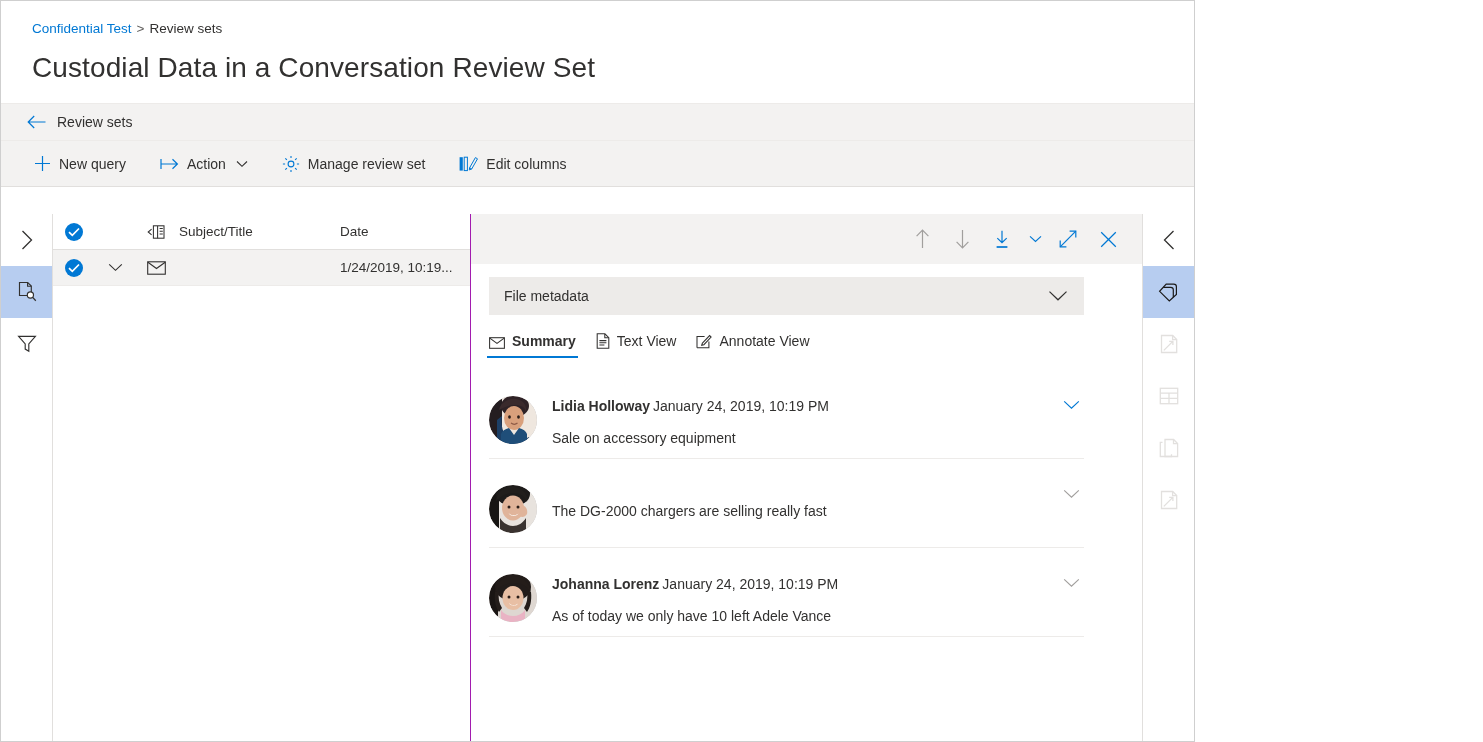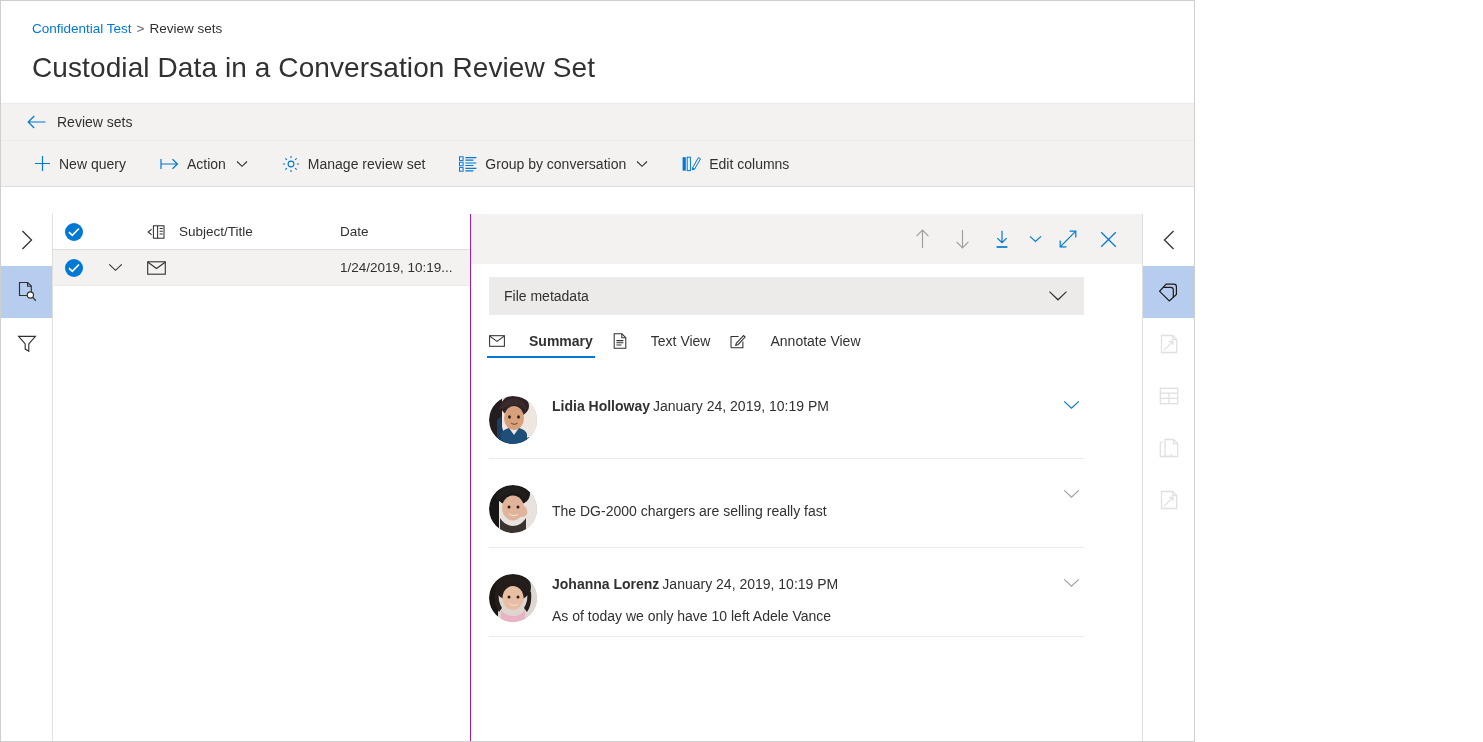--- a/index.html
+++ b/index.html
@@ -233,22 +233,22 @@
 
   .tabs {
     margin: 16px 0 0 8px;
     display: flex;
     align-items: flex-end;
     gap: 0px;
     padding-left: 0;
   }
   .tab {
     display: inline-flex;
-    align-items: center;
-    gap: 24px;
+    align-items: flex-end;
+    gap: 7px;
     padding: 2px 10px 9px 10px;
     font-size: 14px;
     color: #323130;
     cursor: pointer;
     position: relative;
     white-space: nowrap;
   }
   .tab .t-glyph { display: inline-flex; align-items: center; color: #323130; }
   .tab.selected { font-weight: 700; }
   .tab.selected::after {
@@ -365,36 +365,20 @@
     <div class="cmd">
       <span class="glyph">
         <svg width="18" height="18" viewBox="0 0 18 18">
           <circle cx="9" cy="9" r="2.9" fill="none" stroke="#0078d4" stroke-width="1.1"></circle>
           <path d="M9 0.9v2.2M9 14.9v2.2M0.9 9h2.2M14.9 9h2.2M3.3 3.3l1.6 1.6M13.1 13.1l1.6 1.6M14.7 3.3l-1.6 1.6M4.9 13.1l-1.6 1.6" fill="none" stroke="#0078d4" stroke-width="1.1"></path>
         </svg>
       </span>
       <span>Manage review set</span>
     </div>
 
-    <div class="cmd">
-      <span class="glyph">
-        <svg width="18" height="16" viewBox="0 0 18 16">
-          <rect x="0.5" y="0.8" width="3.6" height="3.6" fill="none" stroke="#0078d4" stroke-width="1"></rect>
-          <rect x="0.5" y="6.2" width="3.6" height="3.6" fill="none" stroke="#0078d4" stroke-width="1"></rect>
-          <rect x="0.5" y="11.6" width="3.6" height="3.6" fill="none" stroke="#0078d4" stroke-width="1"></rect>
-          <path d="M6.4 1.6h11M6.4 4.1h8M6.4 7h11M6.4 9.5h8M6.4 12.4h11M6.4 14.9h8" stroke="#0078d4" stroke-width="1.1" fill="none"></path>
-        </svg>
-      </span>
-      <span>Group by conversation</span>
-      <span class="caret">
-        <svg width="12" height="8" viewBox="0 0 12 8">
-            <path d="M1 1.5L6 6.3l5-4.8" fill="none" stroke="#323130" stroke-width="1.1"></path>
-          </svg>
-      </span>
-    </div>
 
     <div class="cmd">
       <span class="glyph">
         <svg width="19" height="16" viewBox="0 0 19 16">
           <rect x="0.6" y="1.2" width="3.2" height="13.4" fill="#0078d4"></rect>
           <rect x="5.2" y="1.2" width="3.2" height="13.4" fill="none" stroke="#0078d4" stroke-width="1"></rect>
           <path d="M10.6 11.8L16.4 1.6l2.1 1.2-5.8 10.2-2.4 0.9z" fill="none" stroke="#0078d4" stroke-width="1"></path>
           <path d="M10.6 11.8l2.1 1.2" stroke="#0078d4" stroke-width="1" fill="none"></path>
         </svg>
       </span>
@@ -597,20 +581,21 @@
                 <ellipse cx="20.5" cy="21" rx="1.4" ry="1.7" fill="#2a1d18"></ellipse>
                 <ellipse cx="29.5" cy="21" rx="1.4" ry="1.7" fill="#2a1d18"></ellipse>
                 <path d="M22 27c2 1.6 4.5 1.6 6.5 0" fill="none" stroke="#8e5a46" stroke-width="1.2"></path>
               </g>
             </svg>
           </div>
           <div class="msg-body">
             <div class="msg-head">
               <span class="sender">Lidia Holloway</span><span class="time">January 24, 2019, 10:19 PM</span>
             </div>
+            <div class="msg-text">Sale on accessory equipment</div>
           </div>
           <div class="msg-chev">
             <span>
               <svg width="17" height="10" viewBox="0 0 17 10">
                   <path d="M1.2 1.3L8.5 8.1l7.3-6.8" fill="none" stroke="#0078d4" stroke-width="1.15"></path>
                 </svg>
             </span>
           </div>
         </div>
 

